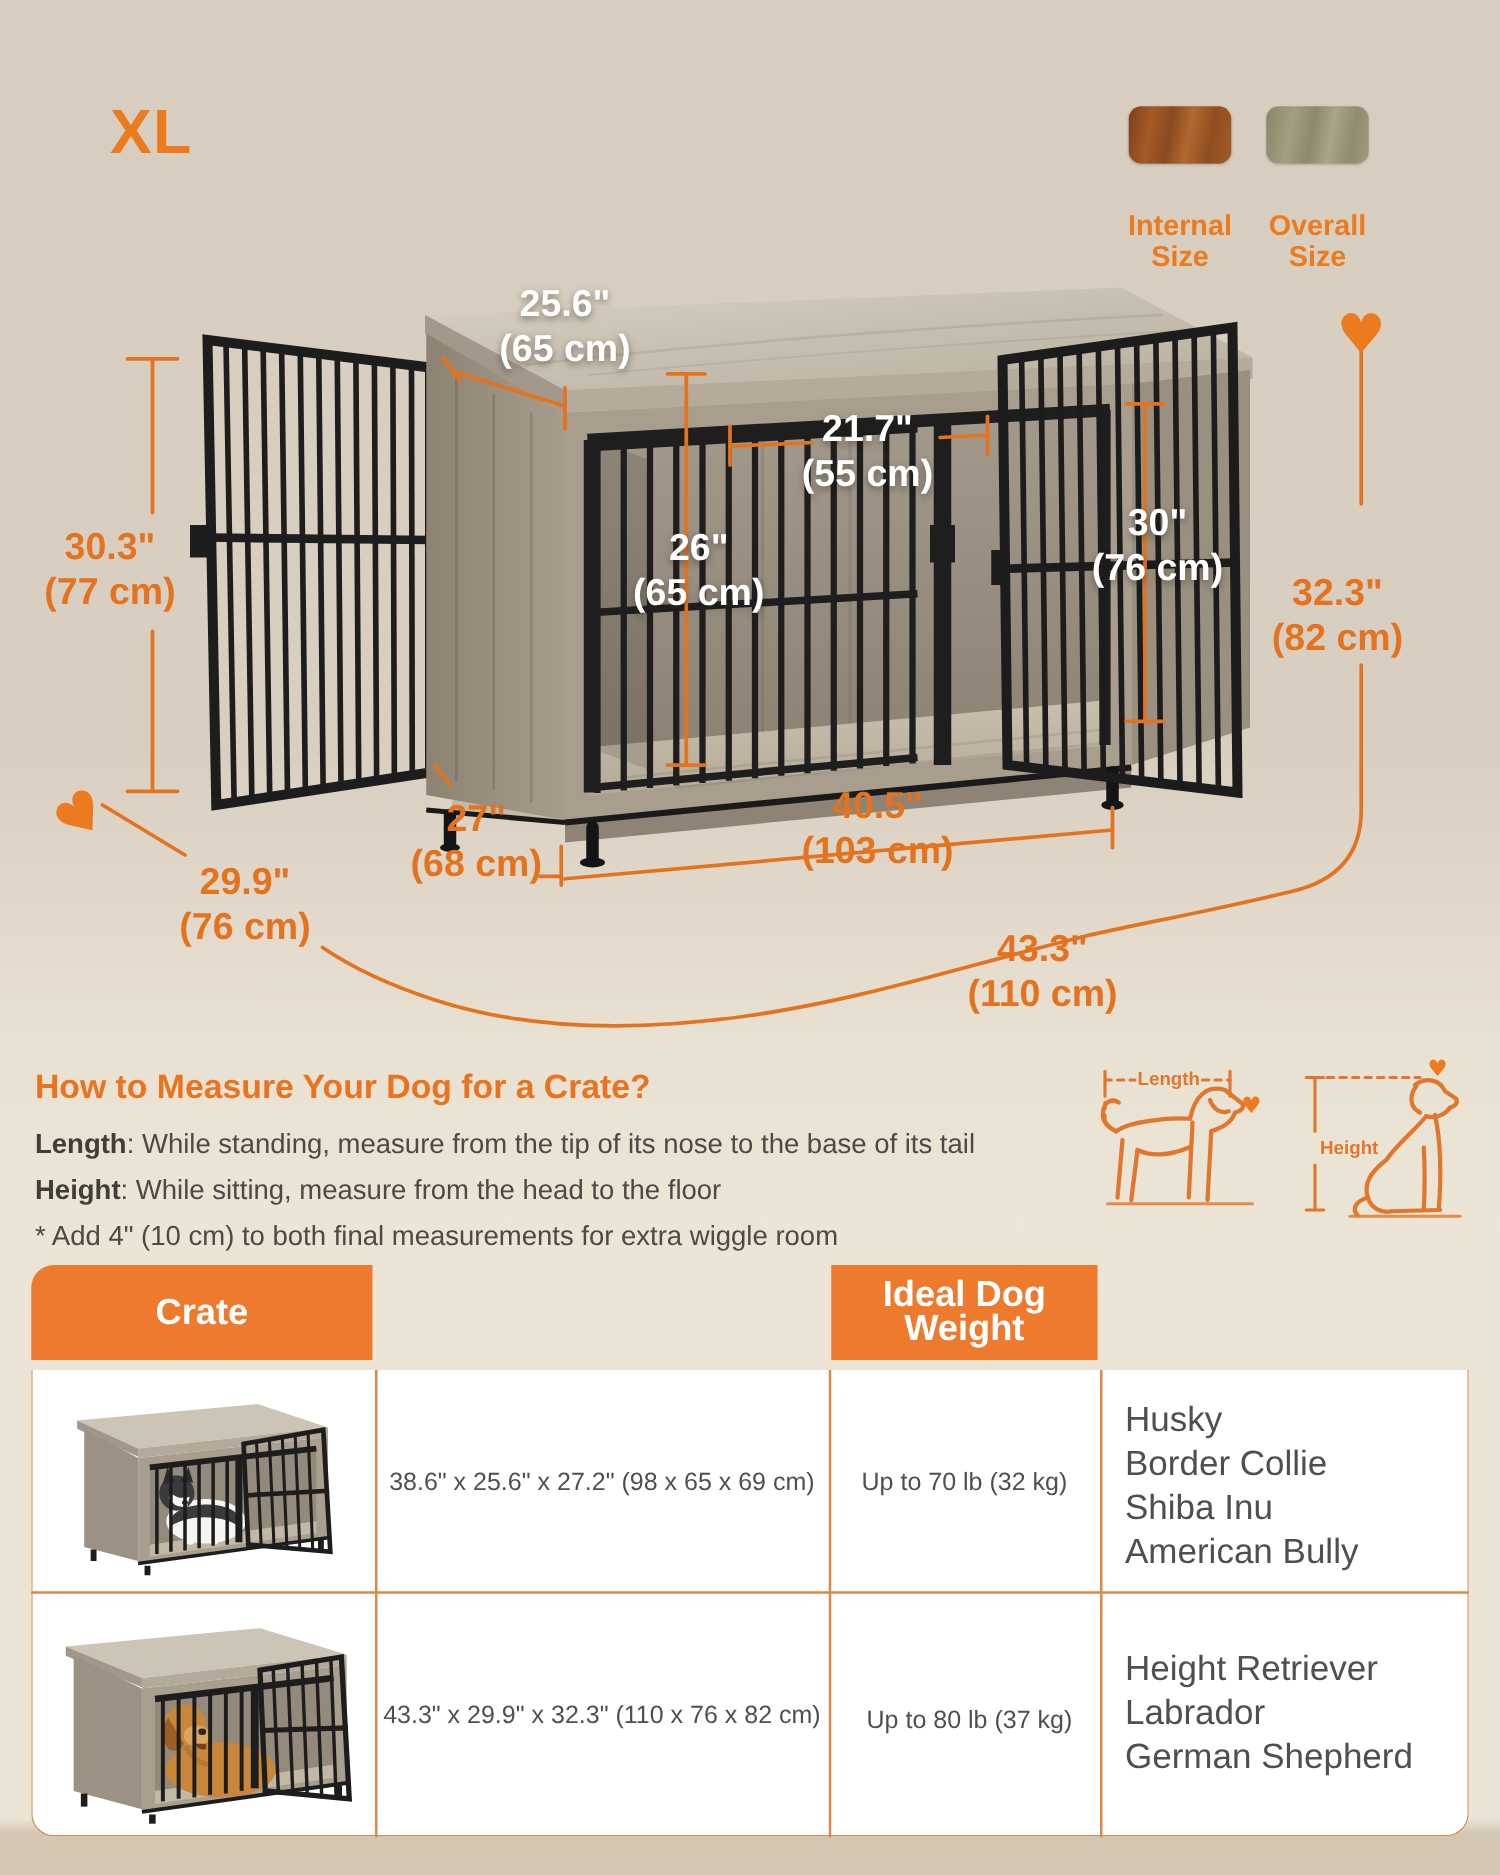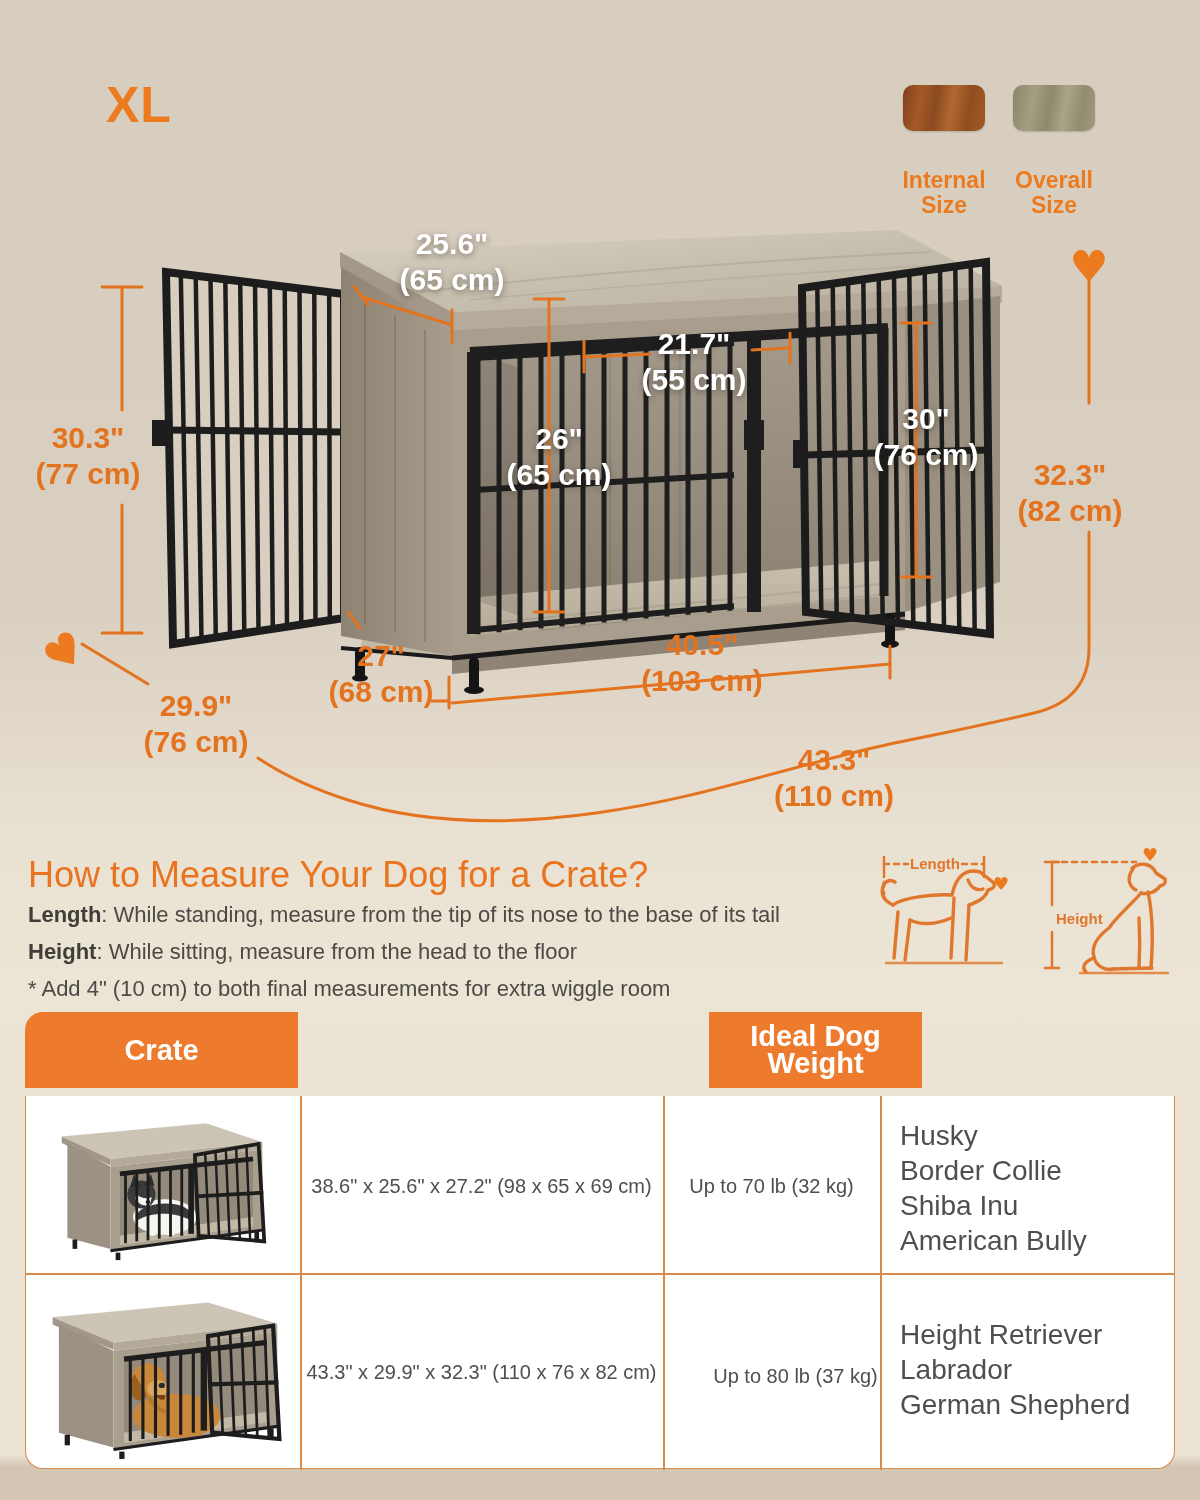--- a/index.html
+++ b/index.html
@@ -2,30 +2,30 @@
 <html><head>
 <meta charset="utf-8">
 <style>
   html,body{margin:0;padding:0;}
   .page{
     position:relative;width:1200px;height:1500px;overflow:hidden;
     font-family:"Liberation Sans",sans-serif;
     background:linear-gradient(180deg,#d8cec0 0%,#d9cfc1 40%,#e9e1d2 56%,#ece4d5 65%,#ebe3d4 97%,#d3c6b3 97.8%,#d3c6b3 100%);
   }
   .abs{position:absolute;}
-  .xl{font-size:50px;font-weight:800;color:#ec7b1f;letter-spacing:1px;margin-left:18px;}
+  .xl{font-size:50px;font-weight:800;color:#ec7b1f;letter-spacing:1px;}
   .swatch{width:82px;height:46px;border-radius:10px;box-shadow:0 1px 2px rgba(0,0,0,.18);}
   .sw-int{background:linear-gradient(100deg,#7e3f1c 0%,#a55a27 22%,#8a4a1f 40%,#b26830 58%,#8f4e20 78%,#a35a28 100%);}
   .sw-ovr{background:linear-gradient(100deg,#8a8468 0%,#a49e82 25%,#8e886c 45%,#aaa489 62%,#918b6f 82%,#a19b7f 100%);}
   .legend-label{font-size:23px;line-height:25px;font-weight:700;color:#ec7b1f;text-align:center;}
   .dim{width:220px;text-align:center;font-size:30px;line-height:36px;z-index:3;}
   .dim span{display:block;}
   .dim-white{color:#ffffff;font-weight:700;text-shadow:0 2px 6px rgba(45,35,25,.5);}
   .dim-orange{color:#e4731f;font-weight:600;}
-  .measure-title{font-size:36px;font-weight:400;color:#ea731f;}
+  .measure-title{font-size:27px;font-weight:700;color:#ea731f;}
   .measure-line{font-size:22px;color:#4b4a45;}
   .measure-line b{font-weight:700;color:#3f3e39;}
   .diagram-label{font-size:15px;font-weight:600;color:#e0772c;z-index:3;}
   .table-wrap{left:25px;top:1012px;width:1150px;height:458px;}
   .thead{position:absolute;left:0;top:0;width:100%;height:84px;}
   .th{position:absolute;top:0;height:76px;background:#ee7b2d;color:#fff;
       font-size:29px;font-weight:700;display:flex;align-items:center;justify-content:center;
       text-align:center;line-height:27px;}
   .tbody{position:absolute;left:0;top:84px;width:1148px;height:372px;background:#fff;
       border:1.5px solid #d78a4a;border-top:none;border-radius:0 0 18px 18px;}
@@ -305,39 +305,39 @@
     </g>
     <text class="heart" x="1001" y="890" font-size="18" text-anchor="middle">♥</text>
     <text class="heart" x="1150" y="861" font-size="18" text-anchor="middle">♥</text>
   </svg>
   <div class="abs diagram-label" style="left:895px;top:855px;width:80px;text-align:center;">Length</div>
   <div class="abs diagram-label" style="left:1056px;top:910px;">Height</div>
 
   <div class="abs table-wrap">
     <div class="thead">
       <div class="th" style="left:0;width:273px;border-radius:18px 0 0 0;">Crate</div>
-      <div class="th" style="left:640px;width:213px;padding:0 28px;box-sizing:border-box;margin-left:44px;">Ideal Dog Weight</div>
+      <div class="th" style="left:640px;width:213px;padding:0 28px;box-sizing:border-box;">Ideal Dog Weight</div>
     </div>
     <div class="tbody"></div>
     <div class="vline" style="left:275px;"></div>
     <div class="vline" style="left:638px;"></div>
     <div class="vline" style="left:855px;"></div>
     <div class="hline"></div>
 
     <div class="cell" style="left:277px;top:86px;width:359px;height:175px;">38.6" x 25.6" x 27.2" (98 x 65 x 69 cm)</div>
     <div class="cell" style="left:640px;top:86px;width:213px;height:175px;">Up to 70 lb (32 kg)</div>
     <div class="breeds" style="left:875px;top:106px;">
       <span>Husky</span>
       <span>Border Collie</span>
       <span>Shiba Inu</span>
       <span>American Bully</span>
     </div>
 
     <div class="cell" style="left:277px;top:263px;width:359px;height:193px;">43.3" x 29.9" x 32.3" (110 x 76 x 82 cm)</div>
-    <div class="cell" style="left:664px;top:263px;width:213px;height:201px;">Up to 80 lb (37 kg)</div>
+    <div class="cell" style="left:644px;top:263px;width:213px;height:201px;">Up to 80 lb (37 kg)</div>
     <div class="breeds" style="left:875px;top:305px;">
       <span>Height Retriever</span>
       <span>Labrador</span>
       <span>German Shepherd</span>
     </div>
   </div>
 
   <svg class="abs" style="left:48px;top:1112px;z-index:3;" width="230" height="150" viewBox="0 0 240 160">
     <polygon points="12,26 166,12 226,32 64,50" fill="#ccc4b4"></polygon>
     <polygon points="12,26 64,50 64,57 12,33" fill="#a2978a"></polygon>

